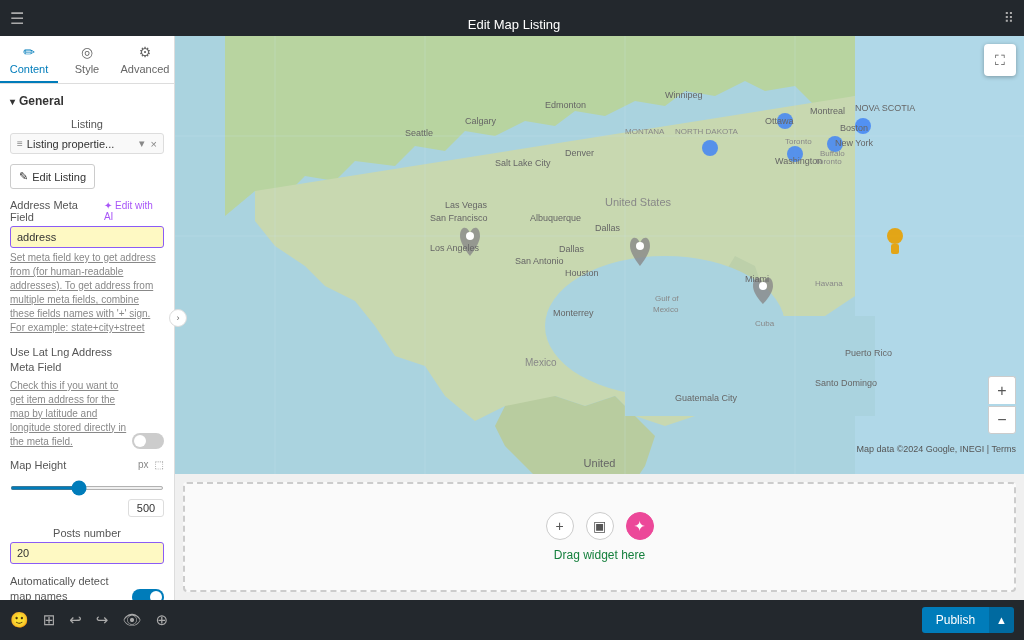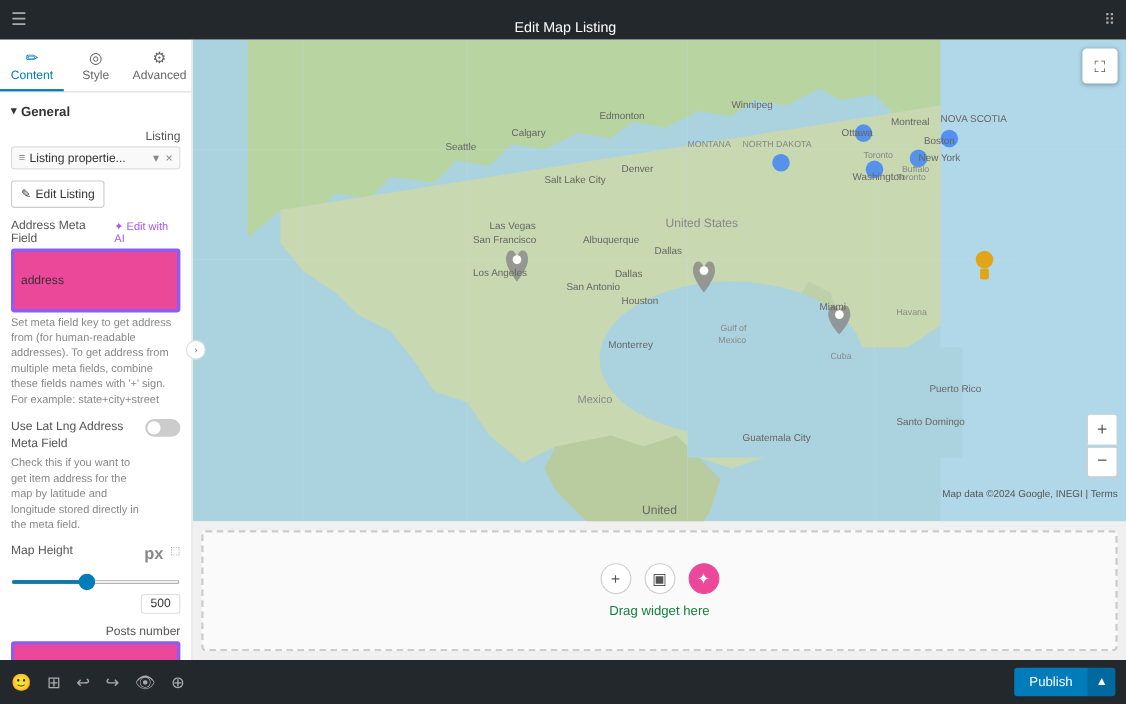--- a/index.html
+++ b/index.html
@@ -97,37 +97,37 @@
     }
 
     .field-row {
       margin-bottom: 10px;
     }
     .field-label {
       font-size: 11px;
       color: #555;
       margin-bottom: 3px;
       display: flex;
-      justify-content: flex-end;
+      justify-content: center;
       align-items: center;
     }
     .field-label .ai-link {
       color: #a855f7;
       font-size: 10px;
       cursor: pointer;
     }
 
     .field-input {
       width: 100%;
-      border: 3px solid #8b5cf6;
+      border: 1px solid #8b5cf6;
       border-radius: 3px;
-      padding: 20px 6px;
+      padding: 4px 6px;
       font-size: 11px;
       color: #333;
-      background: #ec4899;
+      background: #fef9c3;
     }
 
     .listing-field {
       display: flex;
       align-items: center;
       gap: 4px;
       border: 1px solid #ddd;
       border-radius: 3px;
       padding: 3px 6px;
       font-size: 11px;
@@ -147,25 +147,26 @@
       gap: 4px;
       color: #333;
       width: auto;
     }
 
     .field-description {
       font-size: 10px;
       color: #888;
       line-height: 1.4;
       margin-top: 3px;
+      text-decoration: underline;
     }
 
     .toggle-row {
       display: flex;
-      align-items: flex-start;
+      align-items: flex-end;
       justify-content: space-between;
       margin-bottom: 10px;
     }
     .toggle-label {
       font-size: 11px;
       color: #555;
       flex: 1;
       line-height: 1.4;
     }
     .toggle {
@@ -200,23 +201,22 @@
       align-items: flex-start;
       gap: 6px;
       margin-bottom: 8px;
     }
     .height-label {
       font-size: 11px;
       color: #555;
       flex: 1;
     }
     .height-unit {
-      font-size: 15px;
+      font-size: 10px;
       color: #888;
-      font-weight: bold;
     }
     .height-value {
       font-size: 11px;
       color: #333;
       border: 1px solid #ddd;
       border-radius: 3px;
       padding: 2px 4px;
       width: 36px;
       text-align: center;
     }

